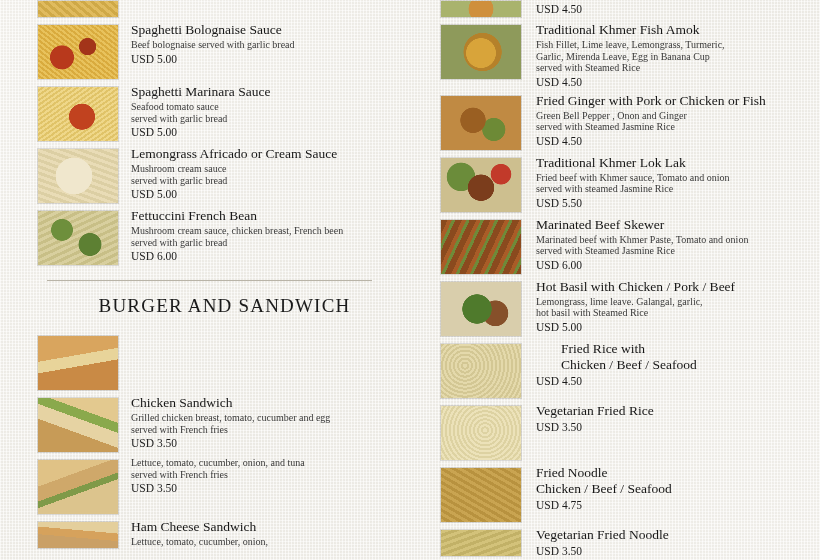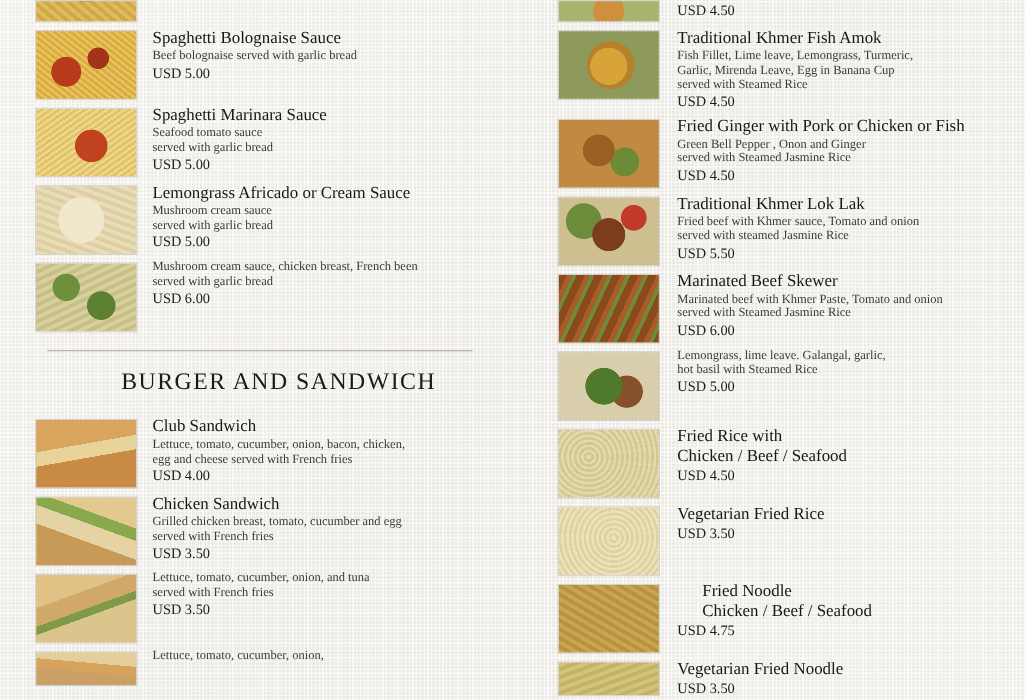--- a/index.html
+++ b/index.html
@@ -32,23 +32,22 @@
     width: 820px;
     height: 560px;
     display: flex;
   }
   .column {
     position: relative;
     box-sizing: border-box;
   }
   .col-left {
     width: 420px;
-    padding-left: 16px;
+    padding-left: 37px;
     padding-right: 8px;
-    margin-left: 12px;
   }
   .col-right {
     width: 400px;
     padding-left: 20px;
     padding-right: 4px;
   }
 
   .item {
     display: flex;
     align-items: flex-start;
@@ -287,40 +286,35 @@
 served with garlic bread</div>
         <div class="dish-price">USD 5.00</div>
       </div>
     </div>
 
     <div class="item">
       <div class="thumb f-fettuccini-frenchbean">
           <div class="inner"></div>
         </div>
       <div class="info">
+        <div class="dish-name">Fettuccini French Bean</div>
         <div class="dish-desc" style="white-space:pre-line;">Mushroom cream sauce, chicken breast, French been
 served with garlic bread</div>
         <div class="dish-price">USD 6.00</div>
       </div>
     </div>
 
     <div class="divider"></div>
 
     <div class="section-title">BURGER AND SANDWICH</div>
 
     <div class="item">
       <div class="thumb f-club-sandwich">
           <div class="inner"></div>
         </div>
-      <div class="info">
-        <div class="dish-name">Club Sandwich</div>
-        <div class="dish-desc" style="white-space:pre-line;">Lettuce, tomato, cucumber, onion, bacon, chicken,
-egg and cheese served with French fries</div>
-        <div class="dish-price">USD 4.00</div>
-      </div>
     </div>
 
     <div class="item">
       <div class="thumb f-chicken-sandwich">
           <div class="inner"></div>
         </div>
       <div class="info">
         <div class="dish-name">Chicken Sandwich</div>
         <div class="dish-desc" style="white-space:pre-line;">Grilled chicken breast, tomato, cucumber and egg
 served with French fries</div>
@@ -337,20 +331,21 @@
 served with French fries</div>
         <div class="dish-price">USD 3.50</div>
       </div>
     </div>
 
     <div class="item">
       <div class="thumb f-ham-cheese clip-bottom">
           <div class="inner"></div>
         </div>
       <div class="info">
+        <div class="dish-name">Ham Cheese Sandwich</div>
         <div class="dish-desc" style="white-space:pre-line;">Lettuce, tomato, cucumber, onion,</div>
       </div>
     </div>
 
   </div>
 
   <div class="column col-right">
 
     <div class="item right-item" style="min-height:14px;">
       <div class="thumb f-partial-top-right clip-top">
@@ -408,53 +403,54 @@
 served with Steamed Jasmine Rice</div>
         <div class="dish-price">USD 6.00</div>
       </div>
     </div>
 
     <div class="item right-item">
       <div class="thumb f-hot-basil">
           <div class="inner"></div>
         </div>
       <div class="info">
+        <div class="dish-name">Hot Basil with Chicken / Pork / Beef</div>
         <div class="dish-desc" style="white-space:pre-line;">Lemongrass, lime leave. Galangal, garlic,
 hot basil with Steamed Rice</div>
         <div class="dish-price">USD 5.00</div>
       </div>
     </div>
 
     <div class="item right-item">
       <div class="thumb f-fried-rice">
           <div class="inner"></div>
         </div>
       <div class="info">
-        <div class="dish-name two-line" style="white-space:pre-line;">Fried Rice with
+        <div class="dish-name two-line" style="white-space:pre-line;margin-left:25px;">Fried Rice with
 Chicken / Beef / Seafood</div>
         <div class="dish-price">USD 4.50</div>
       </div>
     </div>
 
     <div class="item right-item">
       <div class="thumb f-veg-fried-rice">
           <div class="inner"></div>
         </div>
       <div class="info">
         <div class="dish-name">Vegetarian Fried Rice</div>
         <div class="dish-price">USD 3.50</div>
       </div>
     </div>
 
     <div class="item right-item">
       <div class="thumb f-fried-noodle">
           <div class="inner"></div>
         </div>
       <div class="info">
-        <div class="dish-name two-line" style="white-space:pre-line;margin-left:20px;">Fried Noodle
+        <div class="dish-name two-line" style="white-space:pre-line;">Fried Noodle
 Chicken / Beef / Seafood</div>
         <div class="dish-price">USD 4.75</div>
       </div>
     </div>
 
     <div class="item right-item">
       <div class="thumb f-veg-fried-noodle clip-bottom">
           <div class="inner"></div>
         </div>
       <div class="info">

